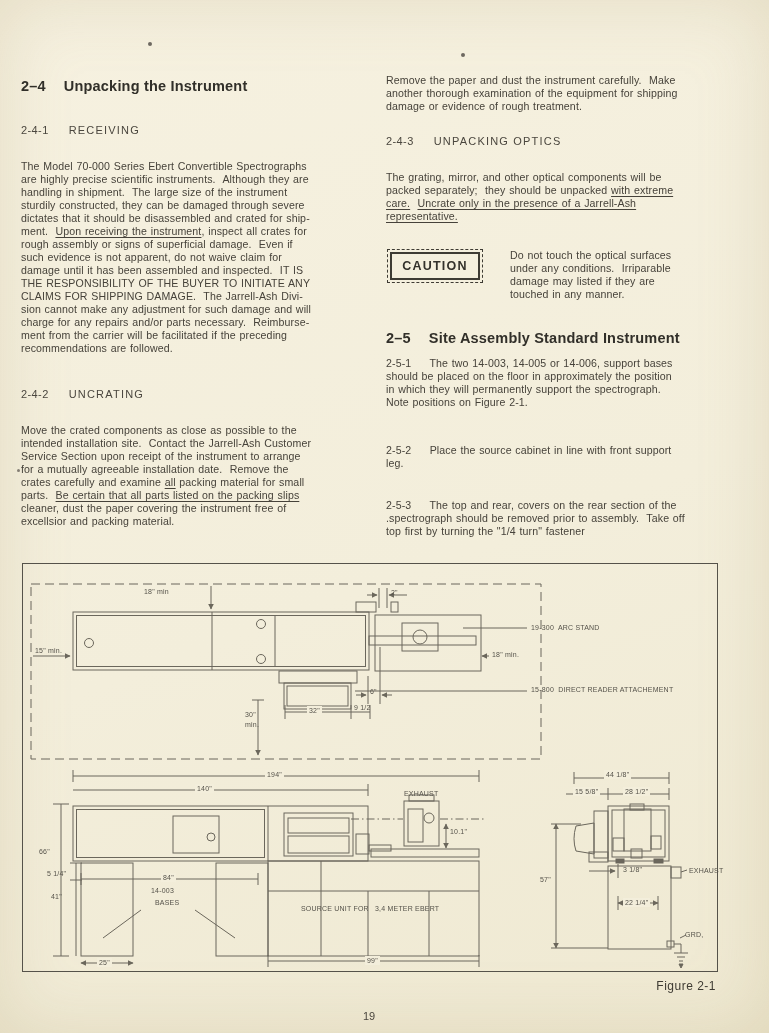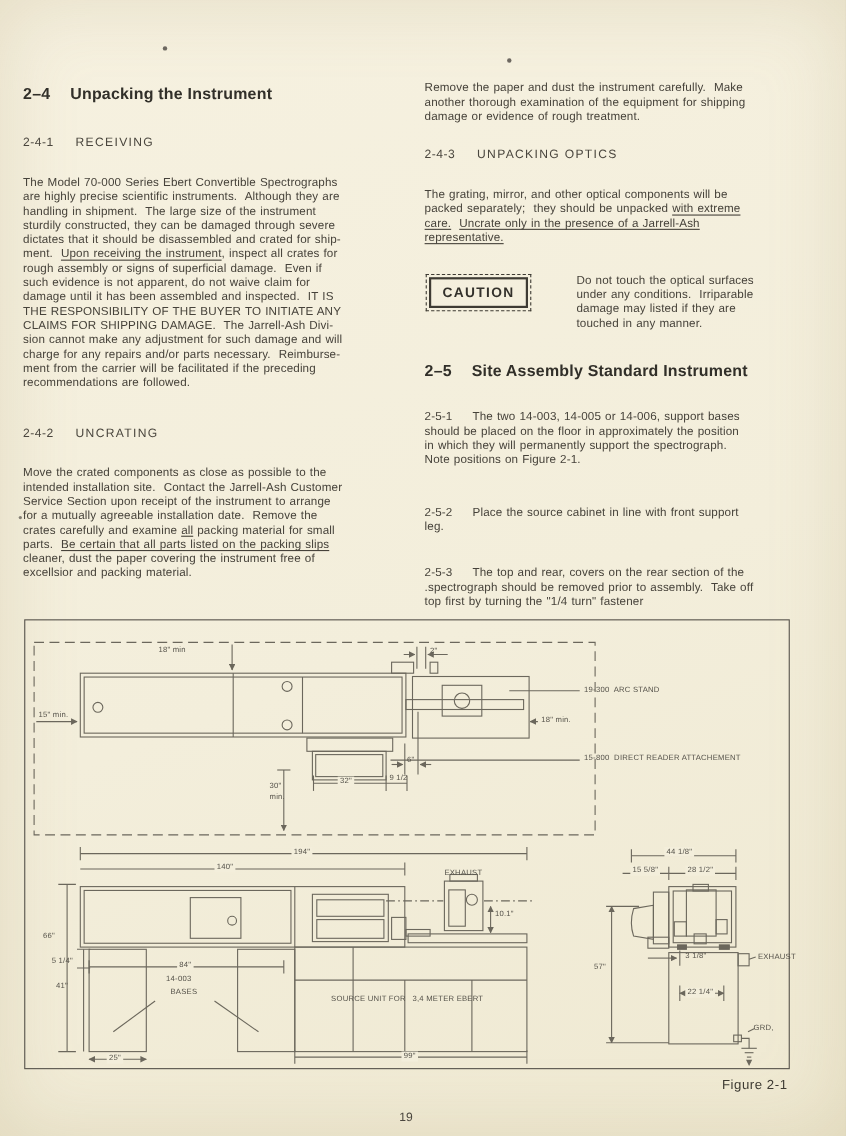--- a/index.html
+++ b/index.html
@@ -22,23 +22,23 @@
   .mt-sub{margin-top:30px;}
   .mt-para{margin-top:24px;}
   .mt-sub2{margin-top:33px;}
   .caution-row{display:flex;margin-top:26px;}
   .caution-box{
     margin-left:4px;margin-top:3px;width:86px;height:24px;flex:0 0 auto;
     border:2px solid #3e3b33;outline:1.5px dashed #3e3b33;outline-offset:2.5px;
     text-align:center;line-height:24px;font-weight:bold;font-size:12.5px;
     letter-spacing:1.2px;color:#33312b;align-self:flex-start;
   }
-  .caution-text{margin-left:44px;}
+  .caution-text{margin-left:30px;}
   .h2{margin-top:29px;}
-  .mt-p1{margin-top:27px;}
+  .mt-p1{margin-top:11px;}
   .mt-p2{margin-top:35px;}
   .mt-p3{margin-top:29px;}
   .figure{
     position:absolute;left:22px;top:563px;width:694px;height:407px;
     border:1.5px solid #55524a;
   }
   .figure svg{position:absolute;left:0;top:0;}
   .fig-label{
     position:absolute;font-size:7px;line-height:9px;color:#55524a;
     letter-spacing:.2px;white-space:pre;

